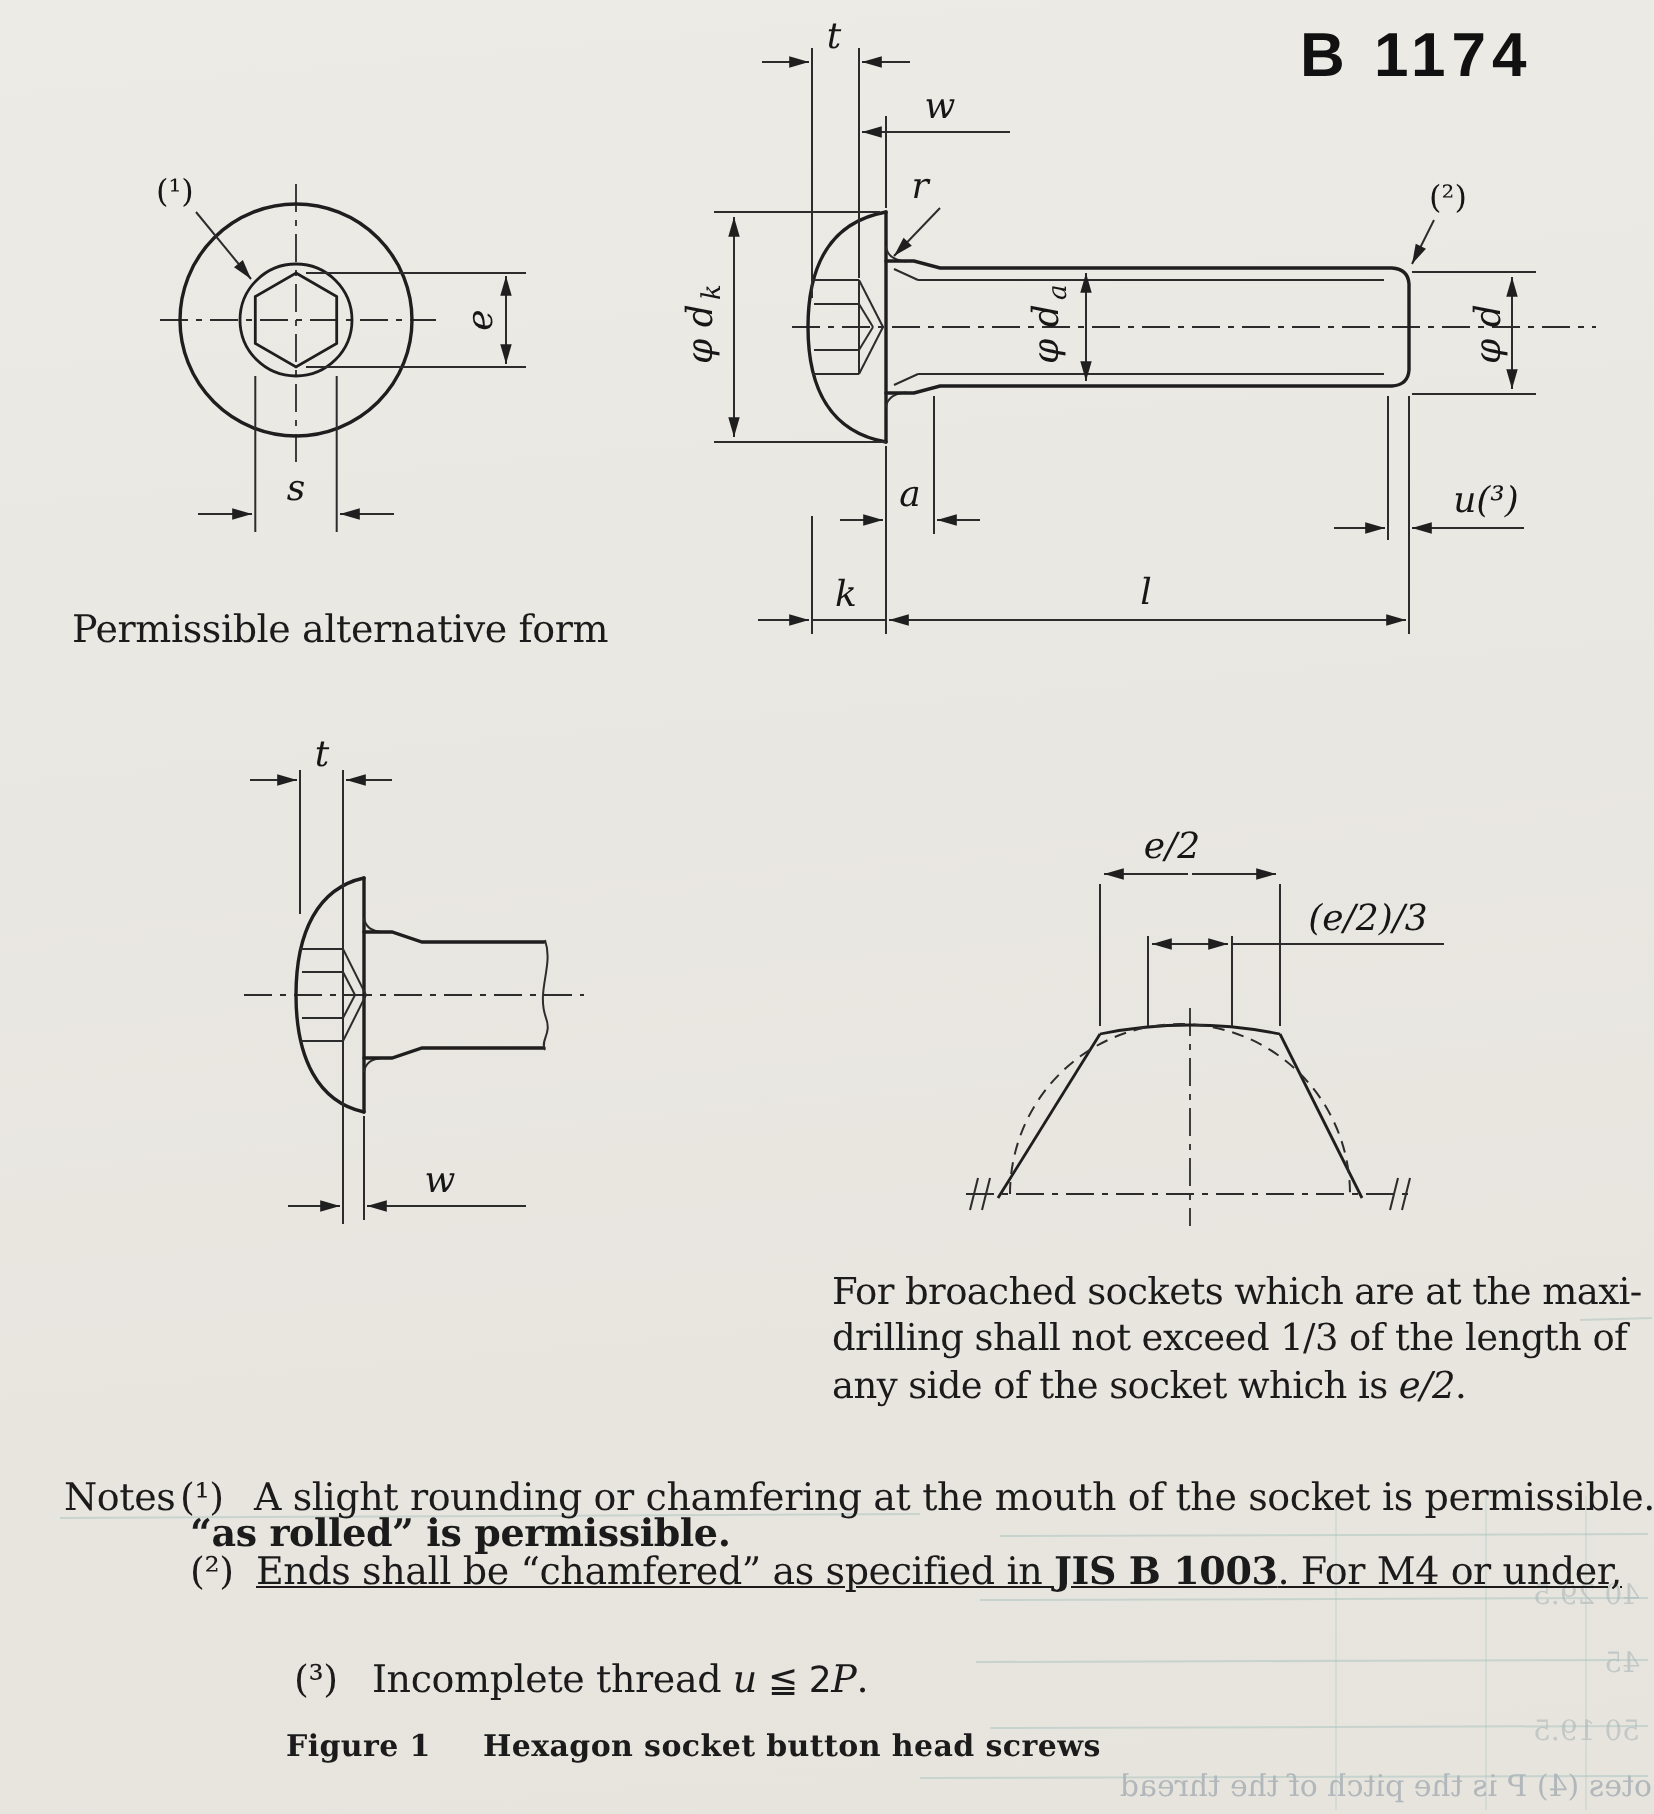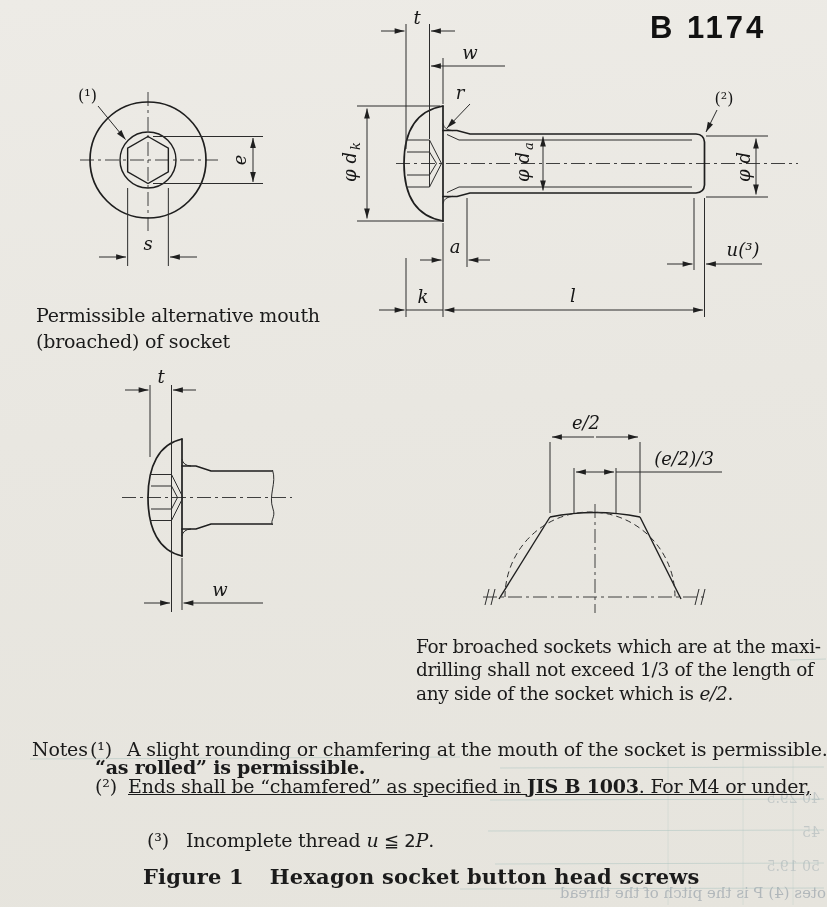--- a/index.html
+++ b/index.html
@@ -5,21 +5,21 @@
   html,body{margin:0;padding:0;}
   #page{
     position:relative; width:827px; height:907px; overflow:hidden;
     background:linear-gradient(175deg,#edebe6 0%,#e9e7e1 45%,#e6e4dd 100%);
     font-family:"DejaVu Serif", serif; color:#1b1b1b;
   }
   .txt{position:absolute; font-family:"DejaVu Serif", serif; color:#1b1b1b; white-space:nowrap;}
   .hdr{font-family:"Liberation Sans", sans-serif; font-weight:bold; font-size:31px; letter-spacing:3px; color:#111;text-align:center;}
   .body19{font-size:19px; letter-spacing:-0.2px;}
   .body18{font-size:18.5px; letter-spacing:-0.3px;margin-top:11px;}
-  .cap{font-weight:bold; font-size:21px; letter-spacing:0.2px;}
+  .cap{font-weight:bold; font-size:15px; letter-spacing:0.2px;}
   .mirror{transform:scaleX(-1); color:#87939f; opacity:0.55; font-size:15px;}
   .mrow{transform:scaleX(-1); color:#9aa8ae; opacity:0.45; font-size:14px;}
   svg{position:absolute; left:0; top:0;}
   .ol{stroke:#1e1e1e; stroke-width:1.7; fill:none; stroke-linecap:round;}
   .ol2{stroke:#1e1e1e; stroke-width:1.4; fill:none;}
   .tl{stroke:#2c2c2c; stroke-width:1; fill:none;}
   .dl{stroke:#2c2c2c; stroke-width:1; fill:none;}
   .cl{stroke:#2c2c2c; stroke-width:0.9; fill:none; stroke-dasharray:14 4 3 4;}
   .dsh{stroke:#2c2c2c; stroke-width:1; fill:none; stroke-dasharray:6 4;}
   .faint{stroke:#a3bfbc; stroke-width:1; opacity:0.45;}
@@ -228,22 +228,21 @@
       <line class="dl" x1="595" y1="472" x2="576" y2="472" marker-end="url(#ar)"></line>
       <line class="dl" x1="595" y1="472" x2="614" y2="472" marker-end="url(#ar)"></line>
       <line class="dl" x1="616" y1="472" x2="722" y2="472"></line>
       <text class="dim" x="684" y="465" text-anchor="middle">(e/2)/3</text>
     </g>
   </svg>
 
   <div class="txt hdr" style="left:650px; top:10px;">B 1174</div>
 
   <div class="txt body19" style="left:36px; top:302px; line-height:26px;">
-    <div>Permissible alternative mouth</div>
-    <div>(broached) of socket</div>
+    <div>Permissible alternative form</div>
   </div>
 
   <div class="txt body18" style="left:416px; top:624px; line-height:23.4px;">
     <div>For broached sockets which are at the maxi-</div>
     <div>drilling shall not exceed 1/3 of the length of</div>
     <div><span>any side of the socket which is </span><i>e/2</i><span>.</span></div>
   </div>
 
   <div class="txt body19" style="left:32px; top:738px;">Notes</div>
   <div class="txt body19" style="left:90px; top:738px;">(¹)</div>

